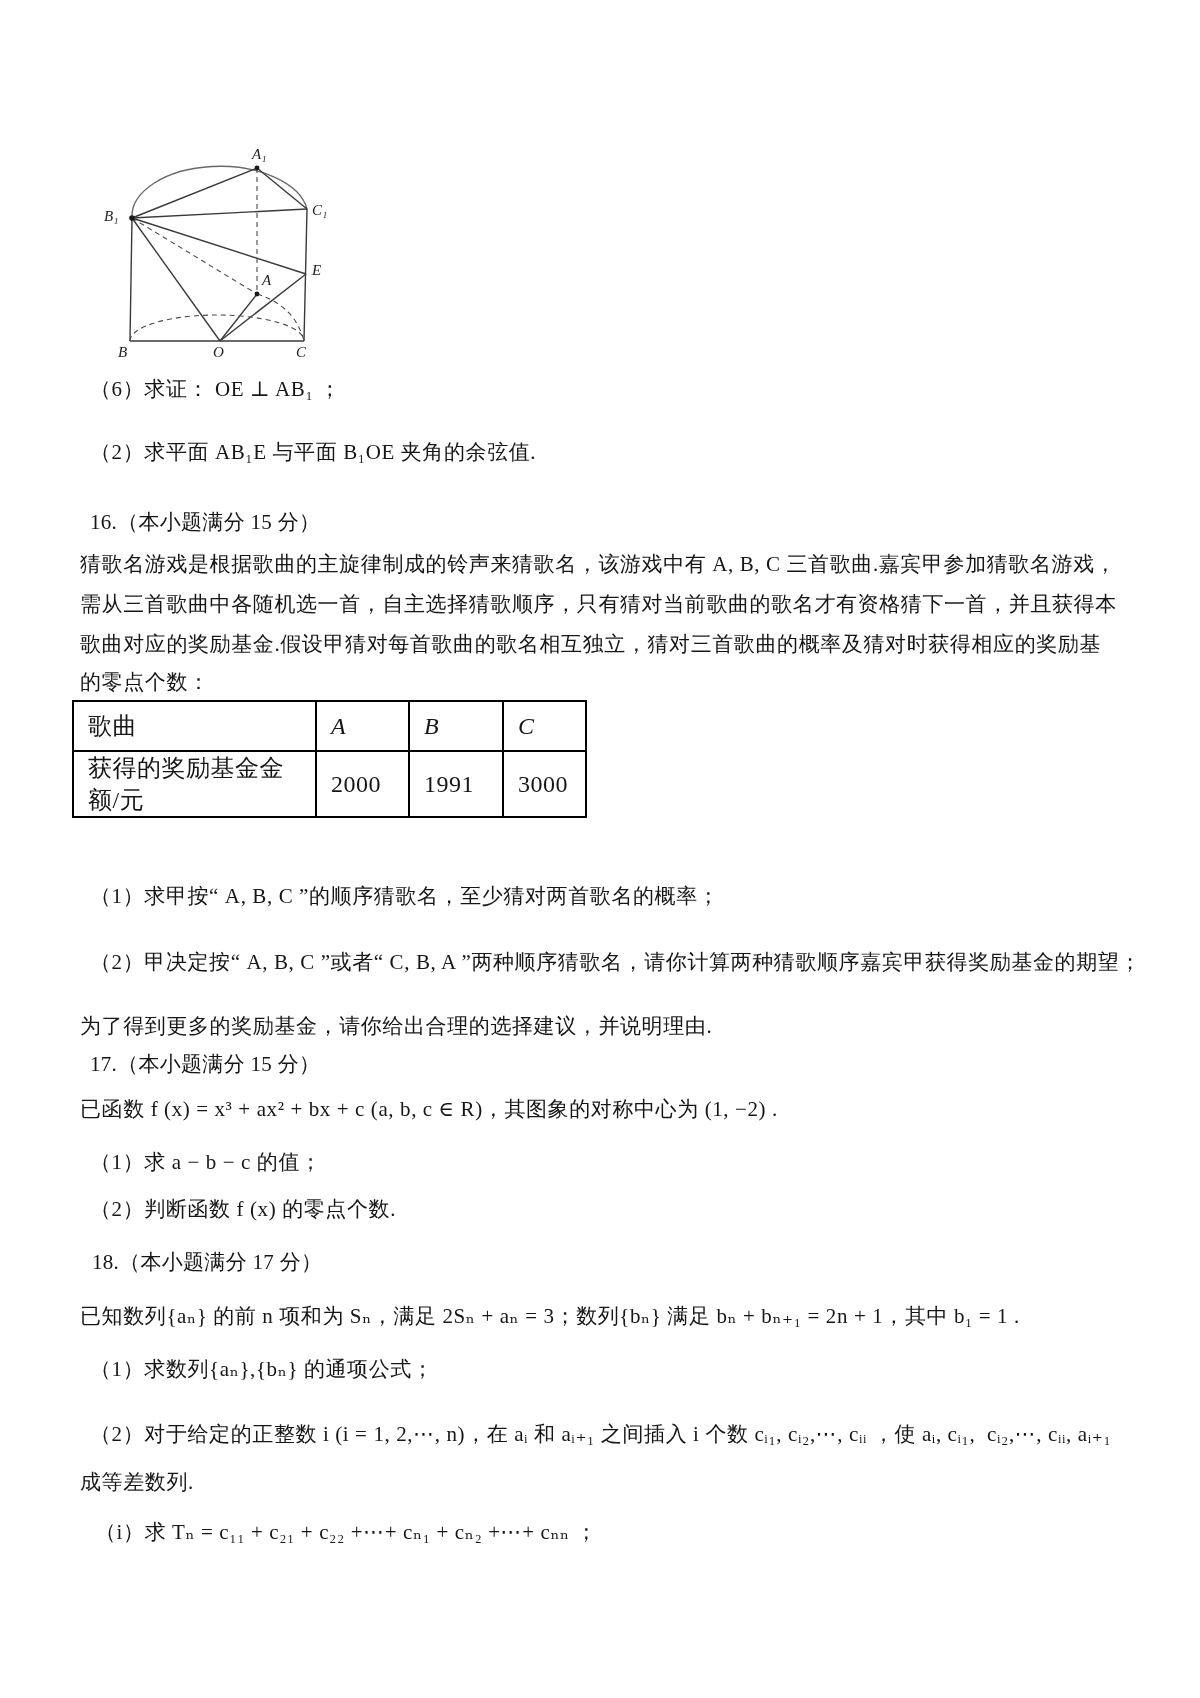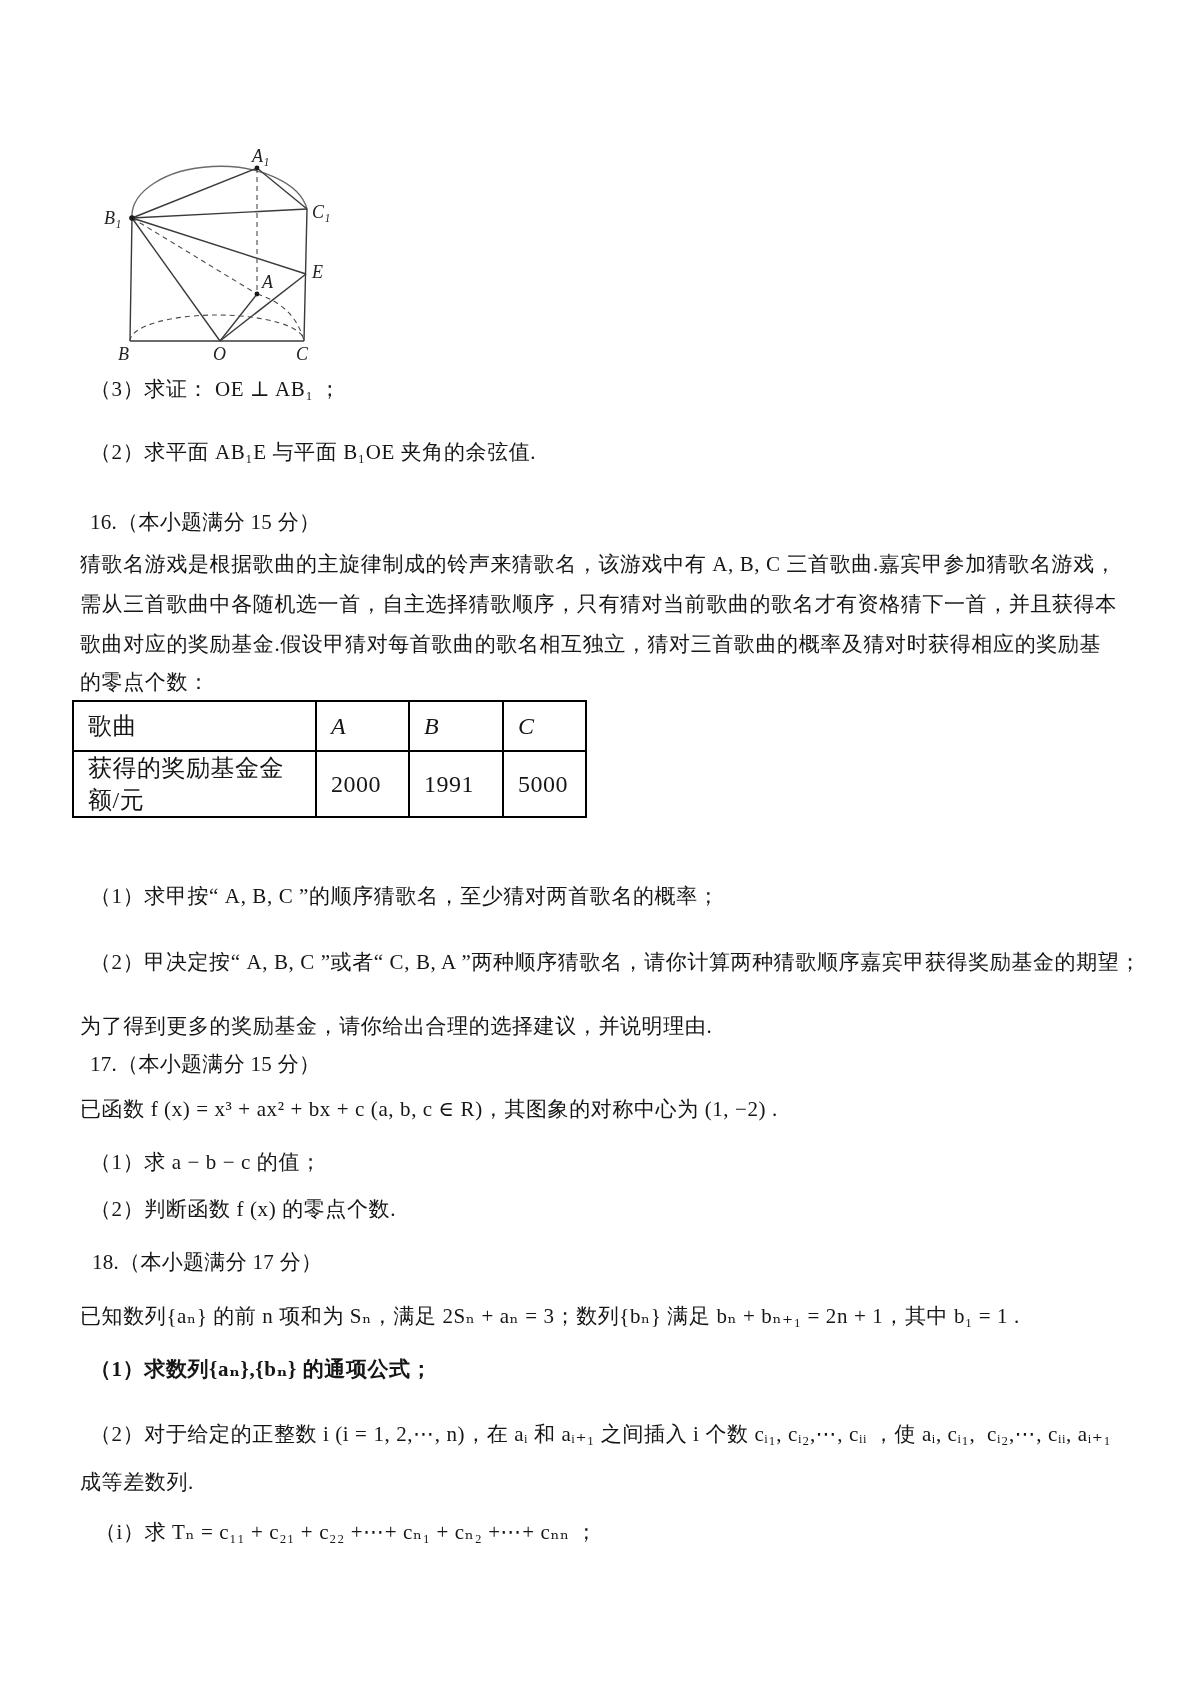--- a/index.html
+++ b/index.html
@@ -5,21 +5,21 @@
   html,body { margin:0; padding:0; }
   body {
     width:1200px; height:1698px; background:#ffffff; position:relative;
     font-family:"Liberation Serif","DejaVu Serif","DejaVu Sans",serif;
     color:#161616;
   }
   .line { position:absolute; font-size:21px; white-space:pre; letter-spacing:0.6px; }
   .head { letter-spacing:0.3px; }
   .fig  { position:absolute; left:90px; top:126px; width:244px; height:244px; }
   .fig svg { position:absolute; left:0; top:0; }
-  .flabel { position:absolute; font-size:18px; font-style:italic; color:#222;
+  .flabel { position:absolute; font-size:15px; font-style:italic; color:#222;
             font-family:"Liberation Serif","DejaVu Serif",serif; }
   table.tbl { position:absolute; left:72px; top:700px; border-collapse:collapse;
               table-layout:fixed; }
   table.tbl td { border:2px solid #000; height:48px; font-size:24px;
                  padding:0 4px 0 14px; vertical-align:middle; letter-spacing:0.5px; }
   .it { font-style:italic; }
 </style>
 </head>
 <body>
 
@@ -57,21 +57,21 @@
     <span class="flabel" style="left:162px; top:20px;">A₁</span>
     <span class="flabel" style="left:14px;  top:82px;text-align:center;">B₁</span>
     <span class="flabel" style="left:222px; top:76px;">C₁</span>
     <span class="flabel" style="left:222px; top:136px;">E</span>
     <span class="flabel" style="left:172px; top:146px;">A</span>
     <span class="flabel" style="left:28px;  top:218px;">B</span>
     <span class="flabel" style="left:123px; top:218px;">O</span>
     <span class="flabel" style="left:206px; top:218px;">C</span>
   </div>
 
-  <div class="line" style="left:90px; top:375px;">（3）求证： OE ⊥ AB₁ ；</div>
+  <div class="line" style="left:90px; top:375px;">（6）求证： OE ⊥ AB₁ ；</div>
   <div class="line" style="left:90px; top:438px;">（2）求平面 AB₁E 与平面 B₁OE 夹角的余弦值.</div>
 
   <div class="line head" style="left:90px; top:508px;">16.（本小题满分 15 分）</div>
   <div class="line" style="left:80px; top:550px;">猜歌名游戏是根据歌曲的主旋律制成的铃声来猜歌名，该游戏中有 A, B, C 三首歌曲.嘉宾甲参加猜歌名游戏，</div>
   <div class="line" style="left:80px; top:590px;">需从三首歌曲中各随机选一首，自主选择猜歌顺序，只有猜对当前歌曲的歌名才有资格猜下一首，并且获得本</div>
   <div class="line" style="left:80px; top:630px;">歌曲对应的奖励基金.假设甲猜对每首歌曲的歌名相互独立，猜对三首歌曲的概率及猜对时获得相应的奖励基</div>
   <div class="line" style="left:80px; top:668px;">的零点个数：</div>
 
   <table class="tbl">
     <colgroup>
@@ -84,34 +84,34 @@
         <tr>
       <td>歌曲</td>
       <td class="it">A</td>
       <td class="it">B</td>
       <td class="it">C</td>
     </tr>
     <tr>
       <td>获得的奖励基金金额/元</td>
       <td>2000</td>
       <td>1991</td>
-      <td>5000</td>
+      <td>3000</td>
     </tr>
   </tbody>
     </table>
 
   <div class="line" style="left:90px; top:882px;">（1）求甲按“ A, B, C ”的顺序猜歌名，至少猜对两首歌名的概率；</div>
   <div class="line" style="left:90px; top:948px;">（2）甲决定按“ A, B, C ”或者“ C, B, A ”两种顺序猜歌名，请你计算两种猜歌顺序嘉宾甲获得奖励基金的期望；</div>
   <div class="line" style="left:80px; top:1012px;">为了得到更多的奖励基金，请你给出合理的选择建议，并说明理由.</div>
 
   <div class="line head" style="left:90px; top:1050px;">17.（本小题满分 15 分）</div>
   <div class="line" style="left:80px; top:1095px;">已函数 f (x) = x³ + ax² + bx + c (a, b, c ∈ R)，其图象的对称中心为 (1, −2) .</div>
   <div class="line" style="left:90px; top:1148px;">（1）求 a − b − c 的值；</div>
   <div class="line" style="left:90px; top:1195px;">（2）判断函数 f (x) 的零点个数.</div>
 
   <div class="line head" style="left:92px; top:1248px;">18.（本小题满分 17 分）</div>
   <div class="line" style="left:80px; top:1302px;">已知数列{aₙ} 的前 n 项和为 Sₙ，满足 2Sₙ + aₙ = 3；数列{bₙ} 满足 bₙ + bₙ₊₁ = 2n + 1，其中 b₁ = 1 .</div>
-  <div class="line" style="left:90px; top:1355px;font-weight:bold;">（1）求数列{aₙ},{bₙ} 的通项公式；</div>
+  <div class="line" style="left:90px; top:1355px;">（1）求数列{aₙ},{bₙ} 的通项公式；</div>
   <div class="line" style="left:90px; top:1420px;">（2）对于给定的正整数 i (i = 1, 2,⋯, n)，在 aᵢ 和 aᵢ₊₁ 之间插入 i 个数 cᵢ₁, cᵢ₂,⋯, cᵢᵢ ，使 aᵢ, cᵢ₁,  cᵢ₂,⋯, cᵢᵢ, aᵢ₊₁</div>
   <div class="line" style="left:80px; top:1468px;">成等差数列.</div>
   <div class="line" style="left:95px; top:1518px;">（i）求 Tₙ = c₁₁ + c₂₁ + c₂₂ +⋯+ cₙ₁ + cₙ₂ +⋯+ cₙₙ ；</div>
 
 </div>
 
 </body></html>

